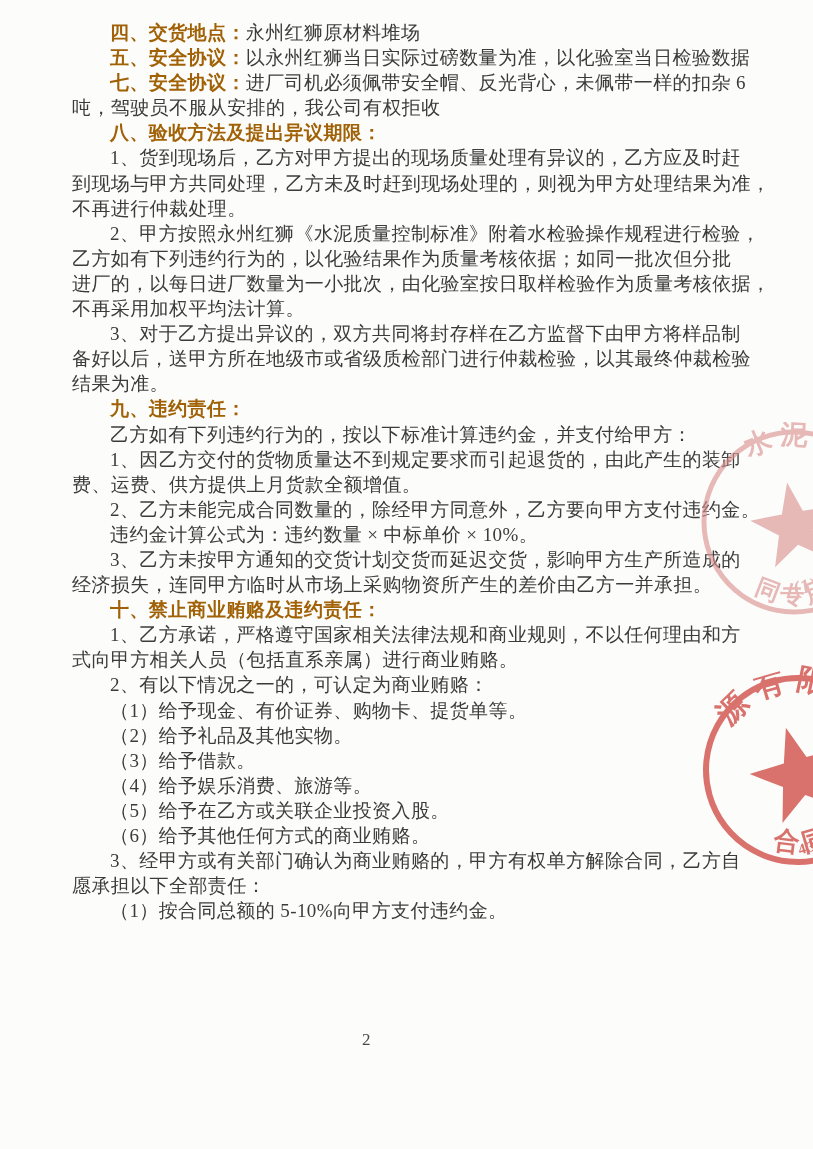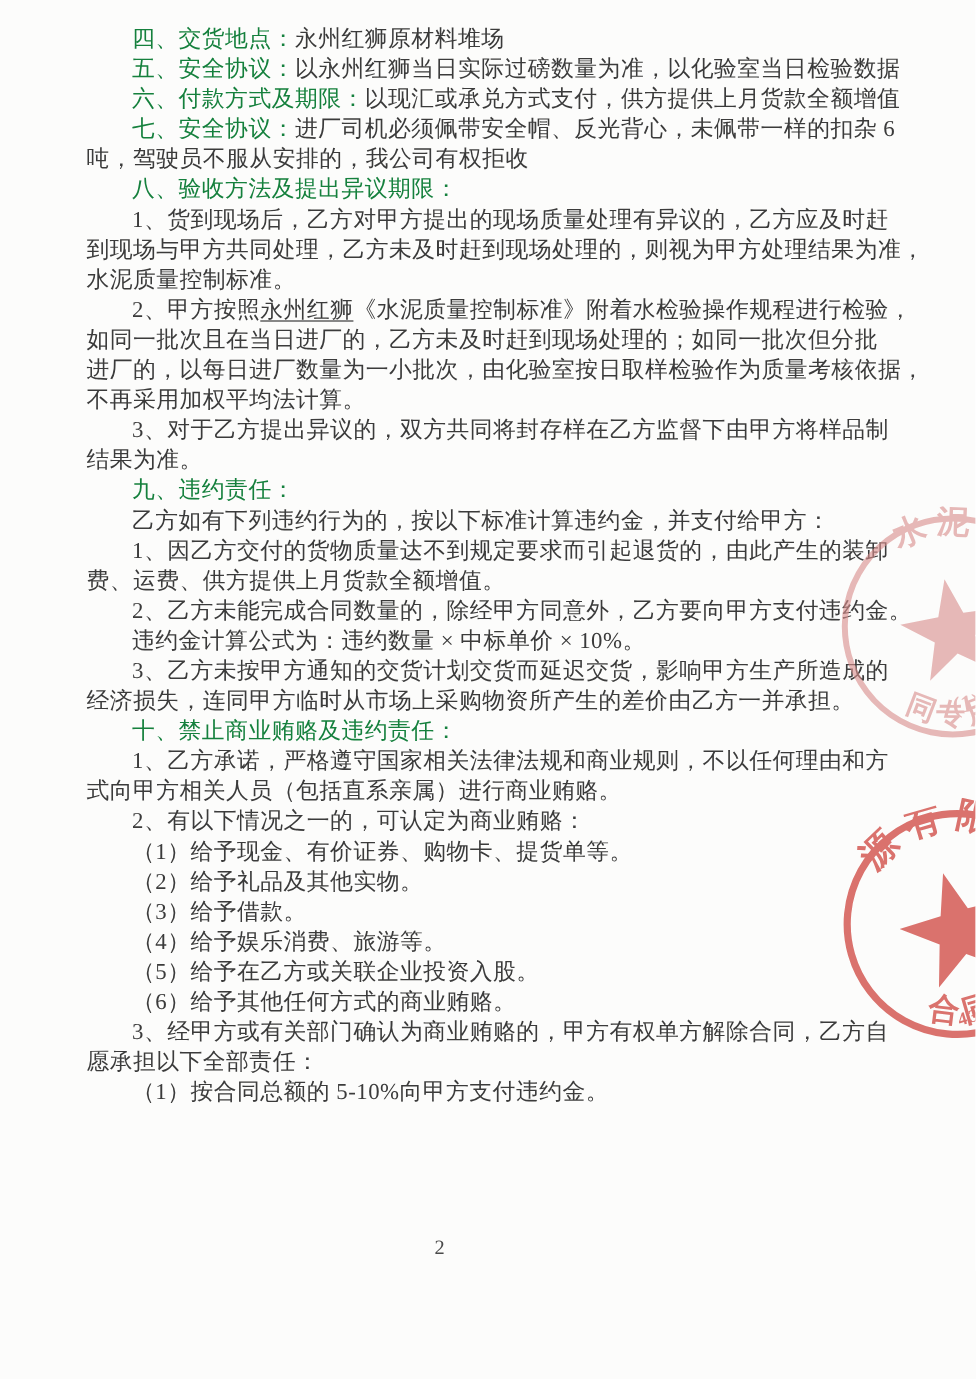--- a/index.html
+++ b/index.html
@@ -15,22 +15,22 @@
     position: absolute;
     left: 72px;
     top: 20px;
     width: 690px;
     font-size: 19px;
     line-height: 25.1px;
     letter-spacing: 0.4px;
     color: #3b3b3b;
   }
   .line { white-space: nowrap; height: 25.1px; }
-  .line .bold { font-weight: normal; color: #15803d; }
-  .line .underline { text-decoration: underline; text-underline-offset: 3px; }
+  .line .bold { font-weight: bold; color: #a16207; }
+  .line .underline { text-underline-offset: 3px; }
   .indent { padding-left: 38px; }
   .page-num {
     position: absolute;
     top: 1030px;
     left: 362px;
     font-size: 17px;
     color: #4a4a4a;
     font-family: "Liberation Serif", serif;
   }
   .stamp {
@@ -47,32 +47,32 @@
   }
 </style>
 </head>
 <body>
 
 <div class="page">
 
   <div class="doc">
       <div class="line indent"><span class="bold">四、交货地点：</span><span>永州红狮原材料堆场</span></div>
       <div class="line indent"><span class="bold">五、安全协议：</span><span>以永州红狮当日实际过磅数量为准，以化验室当日检验数据</span></div>
-      <div class="line indent"><span class="bold">六、付款方式及期限：</span><span>以现汇或承兑方式支付，供方提供上月货款全额增值</span></div>
       <div class="line indent"><span class="bold">七、安全协议：</span><span>进厂司机必须佩带安全帽、反光背心，未佩带一样的扣杂 6</span></div>
       <div class="line"><span>吨，驾驶员不服从安排的，我公司有权拒收</span></div>
       <div class="line indent"><span class="bold">八、验收方法及提出异议期限：</span></div>
       <div class="line indent"><span>1、货到现场后，乙方对甲方提出的现场质量处理有异议的，乙方应及时赶</span></div>
       <div class="line"><span>到现场与甲方共同处理，乙方未及时赶到现场处理的，则视为甲方处理结果为准，</span></div>
-      <div class="line"><span>水泥质量控制标准。</span></div>
+      <div class="line"><span>不再进行仲裁处理。</span></div>
       <div class="line indent"><span>2、甲方按照</span><span class="underline">永州红狮</span><span>《水泥质量控制标准》附着水检验操作规程进行检验，</span></div>
-      <div class="line"><span>如同一批次且在当日进厂的，乙方未及时赶到现场处理的；如同一批次但分批</span></div>
+      <div class="line"><span>乙方如有下列违约行为的，以化验结果作为质量考核依据；如同一批次但分批</span></div>
       <div class="line"><span>进厂的，以每日进厂数量为一小批次，由化验室按日取样检验作为质量考核依据，</span></div>
       <div class="line"><span>不再采用加权平均法计算。</span></div>
       <div class="line indent"><span>3、对于乙方提出异议的，双方共同将封存样在乙方监督下由甲方将样品制</span></div>
+      <div class="line"><span>备好以后，送甲方所在地级市或省级质检部门进行仲裁检验，以其最终仲裁检验</span></div>
       <div class="line"><span>结果为准。</span></div>
       <div class="line indent"><span class="bold">九、违约责任：</span></div>
       <div class="line indent"><span>乙方如有下列违约行为的，按以下标准计算违约金，并支付给甲方：</span></div>
       <div class="line indent"><span>1、因乙方交付的货物质量达不到规定要求而引起退货的，由此产生的装卸</span></div>
       <div class="line"><span>费、运费、供方提供上月货款全额增值。</span></div>
       <div class="line indent"><span>2、乙方未能完成合同数量的，除经甲方同意外，乙方要向甲方支付违约金。</span></div>
       <div class="line indent"><span>违约金计算公式为：违约数量 × 中标单价 × 10%。</span></div>
       <div class="line indent"><span>3、乙方未按甲方通知的交货计划交货而延迟交货，影响甲方生产所造成的</span></div>
       <div class="line"><span>经济损失，连同甲方临时从市场上采购物资所产生的差价由乙方一并承担。</span></div>
       <div class="line indent"><span class="bold">十、禁止商业贿赂及违约责任：</span></div>

